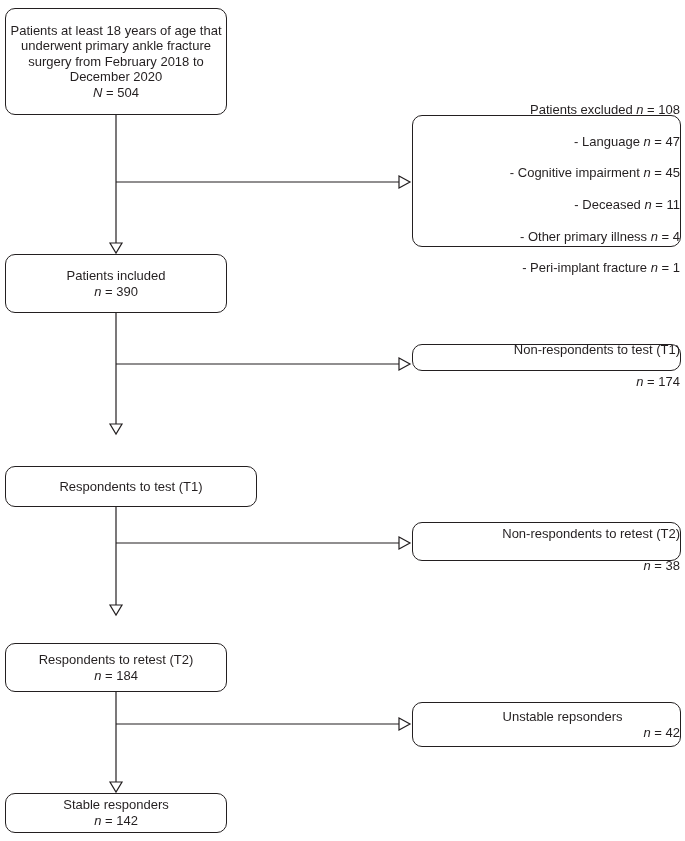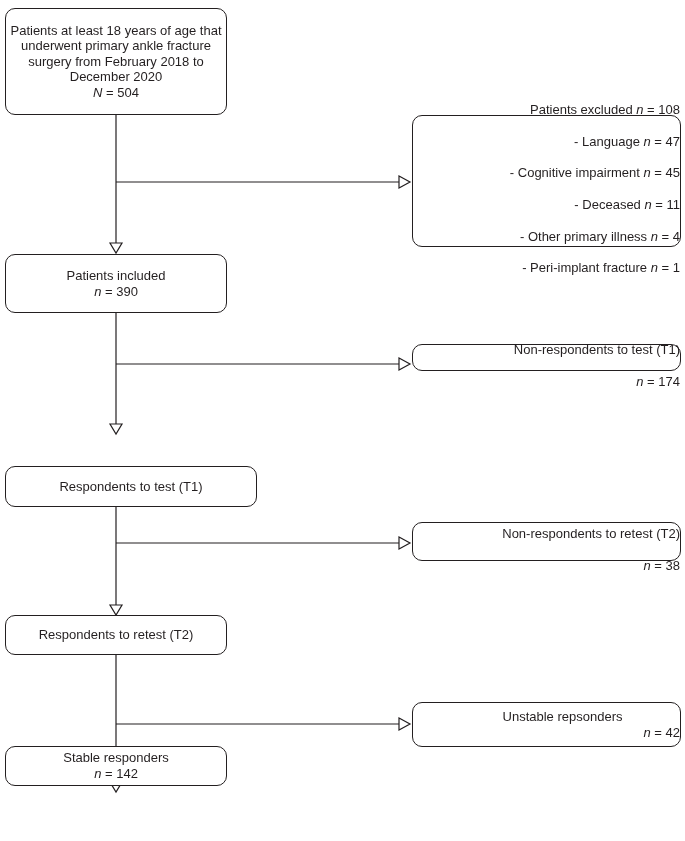--- a/index.html
+++ b/index.html
@@ -29,23 +29,23 @@
   .leftpad .line{text-align:right;padding-left:42px;margin-top:16px;}
   .mixed .line{text-align:right;padding-left:41px;}
   .mixed .line:first-child{text-align:center;padding-left:0;}
   
   #box-source      {left:5px;  top:8px;   width:222px;height:107px;}
   #box-excluded    {left:412px;top:115px; width:269px;height:132px;}
   #box-included    {left:5px;  top:254px; width:222px;height:59px;}
   #box-nonresp-t1  {left:412px;top:344px; width:269px;height:27px;}
   #box-resp-t1     {left:5px;  top:435px; width:252px;height:41px;margin-top:31px;}
   #box-nonresp-t2  {left:412px;top:522px; width:269px;height:39px;}
-  #box-resp-t2     {left:5px;  top:615px; width:222px;height:40px;}
+  #box-resp-t2     {left:5px;  top:643px; width:222px;height:49px;}
   #box-unstable    {left:412px;top:702px; width:269px;height:45px;padding-left:32px;}
-  #box-stable      {left:5px;  top:746px; width:222px;height:40px;}
+  #box-stable      {left:5px;  top:793px; width:222px;height:40px;}
   svg.arrows{position:absolute;left:0;top:0;}
   svg.arrows line{stroke:#231f20;stroke-width:1.2;}
   svg.arrows polygon{fill:#ffffff;stroke:#231f20;stroke-width:1.2;stroke-linejoin:miter;}
 </style>
 </head>
 <body>
 
 <div id="canvas">
 
   <svg class="arrows" width="685" height="841" viewBox="0 0 685 841">
@@ -106,20 +106,21 @@
       <div class="line"><span>Respondents to test (T1)</span></div>
     </div>
 
   <div id="box-nonresp-t2" class="box leftpad">
       <div class="line"><span>Non-respondents to retest (T2)</span></div>
       <div class="line"><span class="it">n</span><span> = 38</span></div>
     </div>
 
   <div id="box-resp-t2" class="box center">
       <div class="line"><span>Respondents to retest (T2)</span></div>
+      <div class="line"><span class="it">n</span><span> = 184</span></div>
     </div>
 
   <div id="box-unstable" class="box mixed">
       <div class="line"><span>Unstable repsonders</span></div>
       <div class="line"><span class="it">n</span><span> = 42</span></div>
     </div>
 
   <div id="box-stable" class="box center">
       <div class="line"><span>Stable responders</span></div>
       <div class="line"><span class="it">n</span><span> = 142</span></div>

